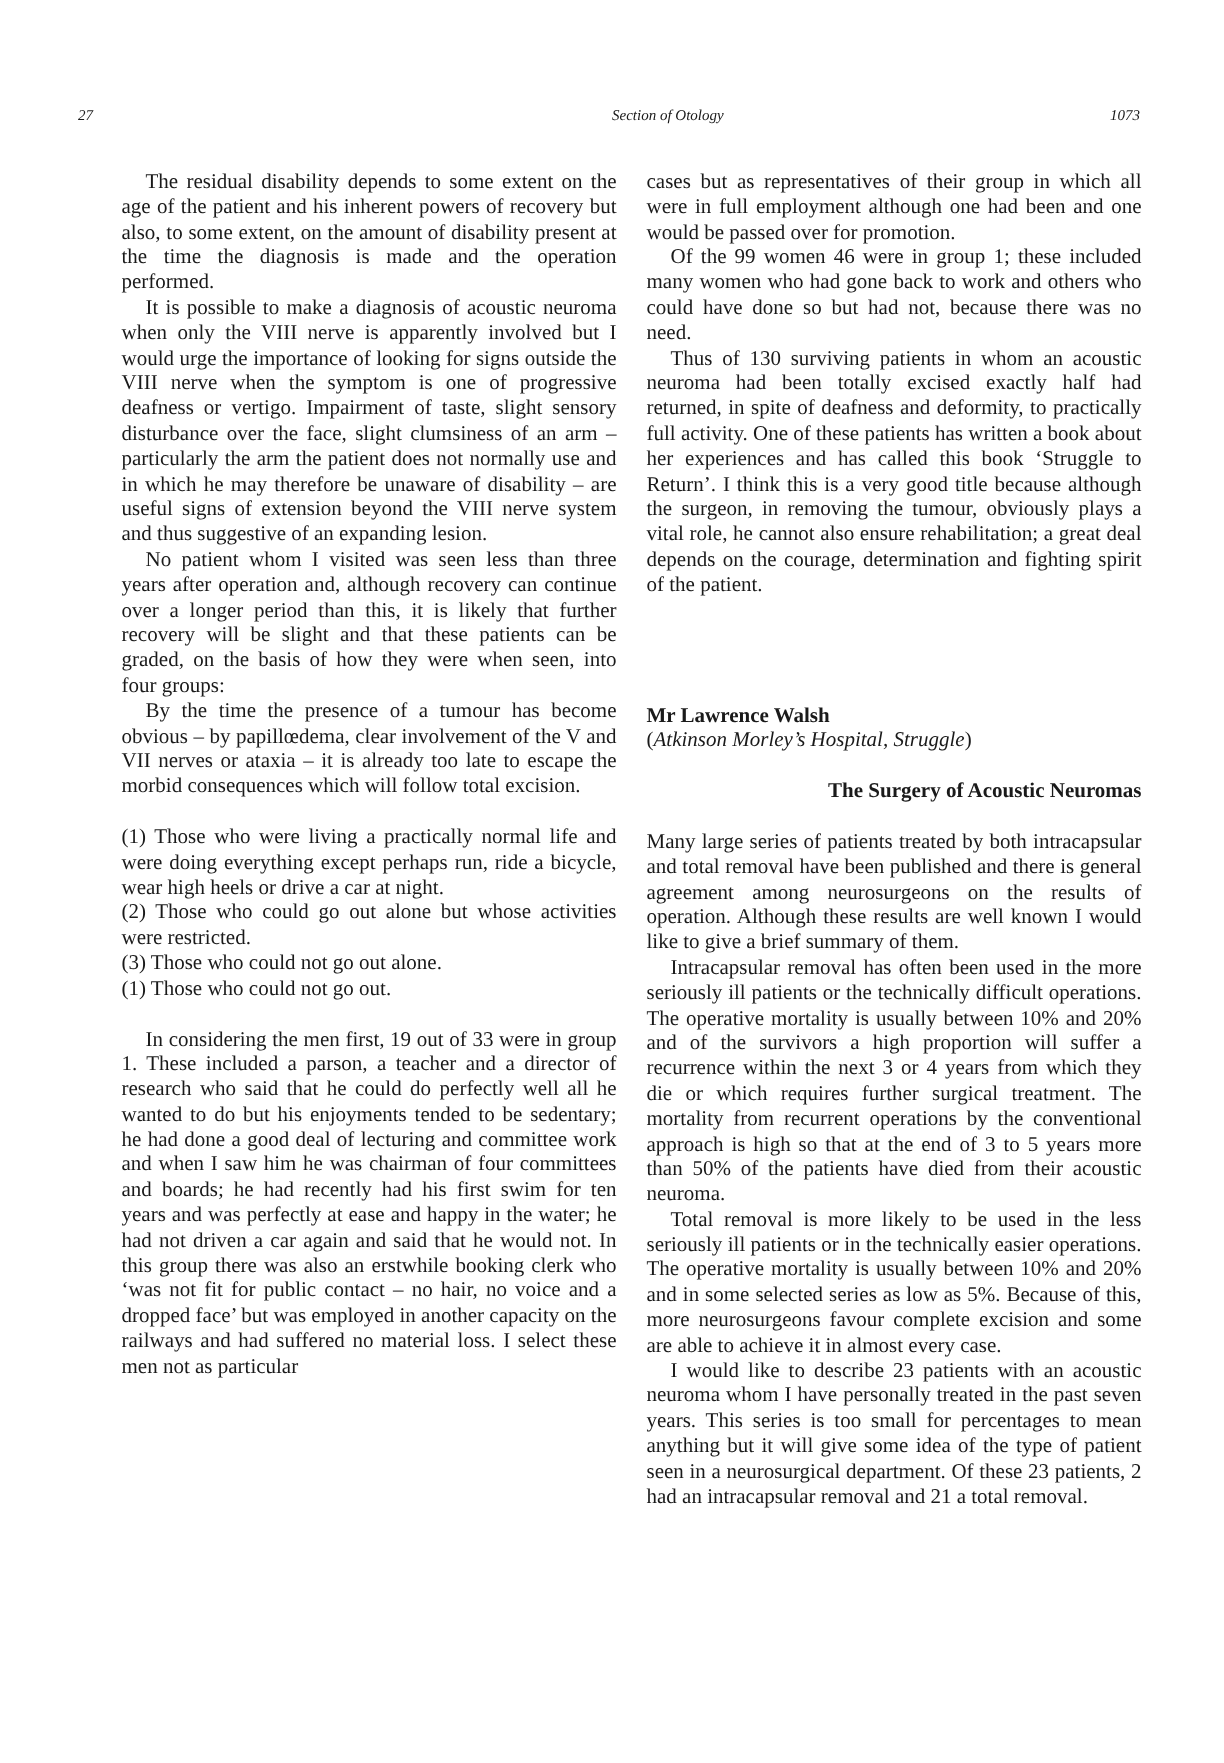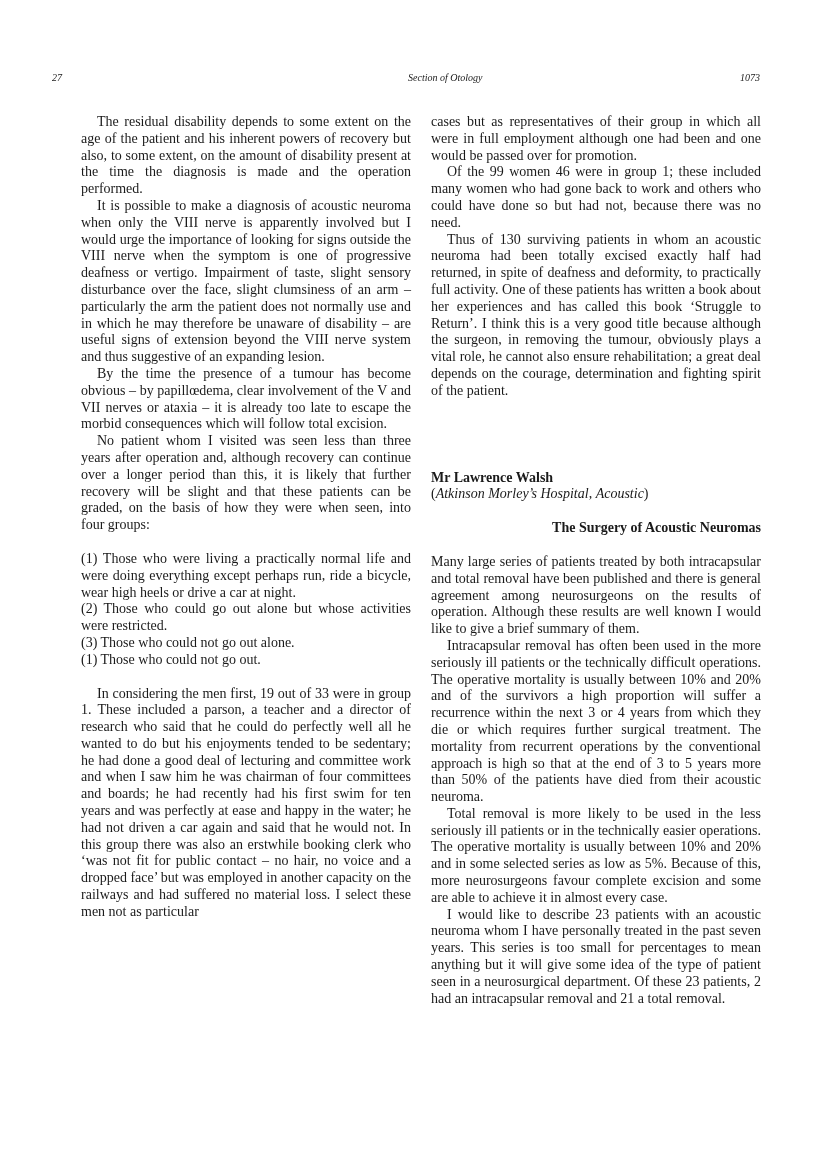--- a/index.html
+++ b/index.html
@@ -27,40 +27,40 @@
 
 <div class="header">
   <span class="hdr-left">27</span>
   <span class="hdr-center">Section of Otology</span>
   <span class="hdr-right">1073</span>
 </div>
 
 <div class="col col-left">
   <p>The residual disability depends to some extent on the age of the patient and his inherent powers of recovery but also, to some extent, on the amount of disability present at the time the diagnosis is made and the operation performed.</p>
   <p>It is possible to make a diagnosis of acoustic neuroma when only the VIII nerve is apparently involved but I would urge the importance of looking for signs outside the VIII nerve when the symptom is one of progressive deafness or vertigo. Impairment of taste, slight sensory disturbance over the face, slight clumsiness of an arm – particularly the arm the patient does not normally use and in which he may therefore be unaware of disability – are useful signs of extension beyond the VIII nerve system and thus suggestive of an expanding lesion.</p>
+  <p>No patient whom I visited was seen less than three years after operation and, although recovery can continue over a longer period than this, it is likely that further recovery will be slight and that these patients can be graded, on the basis of how they were when seen, into four groups:</p>
   <p>By the time the presence of a tumour has become obvious – by papillœdema, clear involvement of the V and VII nerves or ataxia – it is already too late to escape the morbid consequences which will follow total excision.</p>
-  <p>No patient whom I visited was seen less than three years after operation and, although recovery can continue over a longer period than this, it is likely that further recovery will be slight and that these patients can be graded, on the basis of how they were when seen, into four groups:</p>
   <div class="gap"></div>
   <div>
     <p class="list-item">(1) Those who were living a practically normal life and were doing everything except perhaps run, ride a bicycle, wear high heels or drive a car at night.</p>
     <p class="list-item">(2) Those who could go out alone but whose activities were restricted.</p>
     <p class="list-item">(3)  Those who could not go out alone.</p>
     <p class="list-item">(1)  Those who could not go out.</p>
   </div>
   <div class="gap"></div>
   <p>In considering the men first, 19 out of 33 were in group 1. These included a parson, a teacher and a director of research who said that he could do perfectly well all he wanted to do but his enjoyments tended to be sedentary; he had done a good deal of lecturing and committee work and when I saw him he was chairman of four committees and boards; he had recently had his first swim for ten years and was perfectly at ease and happy in the water; he had not driven a car again and said that he would not. In this group there was also an erstwhile booking clerk who ‘was not fit for public contact – no hair, no voice and a dropped face’ but was employed in another capacity on the railways and had suffered no material loss. I select these men not as particular</p>
 </div>
 
 <div class="col col-right">
   <p class="noindent">cases but as representatives of their group in which all were in full employment although one had been and one would be passed over for promotion.</p>
   <p>Of the 99 women 46 were in group 1; these included many women who had gone back to work and others who could have done so but had not, because there was no need.</p>
   <p>Thus of 130 surviving patients in whom an acoustic neuroma had been totally excised exactly half had returned, in spite of deafness and deformity, to practically full activity. One of these patients has written a book about her experiences and has called this book ‘Struggle to Return’. I think this is a very good title because although the surgeon, in removing the tumour, obviously plays a vital role, he cannot also ensure rehabilitation; a great deal depends on the courage, determination and fighting spirit of the patient.</p>
   <div style="height:70px"></div>
   <p class="author">Mr Lawrence Walsh</p>
-  <p class="affil"><span>(</span><i>Atkinson Morley’s Hospital</i><span>, </span><i>Acoustic</i><span>)</span></p>
+  <p class="affil"><span>(</span><i>Atkinson Morley’s Hospital</i><span>, </span><i>Struggle</i><span>)</span></p>
   <div class="gap"></div>
   <p class="section-title">The Surgery of Acoustic Neuromas</p>
   <div class="gap"></div>
   <p class="noindent">Many large series of patients treated by both intracapsular and total removal have been published and there is general agreement among neurosurgeons on the results of operation. Although these results are well known I would like to give a brief summary of them.</p>
   <p>Intracapsular removal has often been used in the more seriously ill patients or the technically difficult operations. The operative mortality is usually between 10% and 20% and of the survivors a high proportion will suffer a recurrence within the next 3 or 4 years from which they die or which requires further surgical treatment. The mortality from recurrent operations by the conventional approach is high so that at the end of 3 to 5 years more than 50% of the patients have died from their acoustic neuroma.</p>
   <p>Total removal is more likely to be used in the less seriously ill patients or in the technically easier operations. The operative mortality is usually between 10% and 20% and in some selected series as low as 5%. Because of this, more neurosurgeons favour complete excision and some are able to achieve it in almost every case.</p>
   <p>I would like to describe 23 patients with an acoustic neuroma whom I have personally treated in the past seven years. This series is too small for percentages to mean anything but it will give some idea of the type of patient seen in a neurosurgical department. Of these 23 patients, 2 had an intracapsular removal and 21 a total removal.</p>
 </div>
 
 </body></html>

